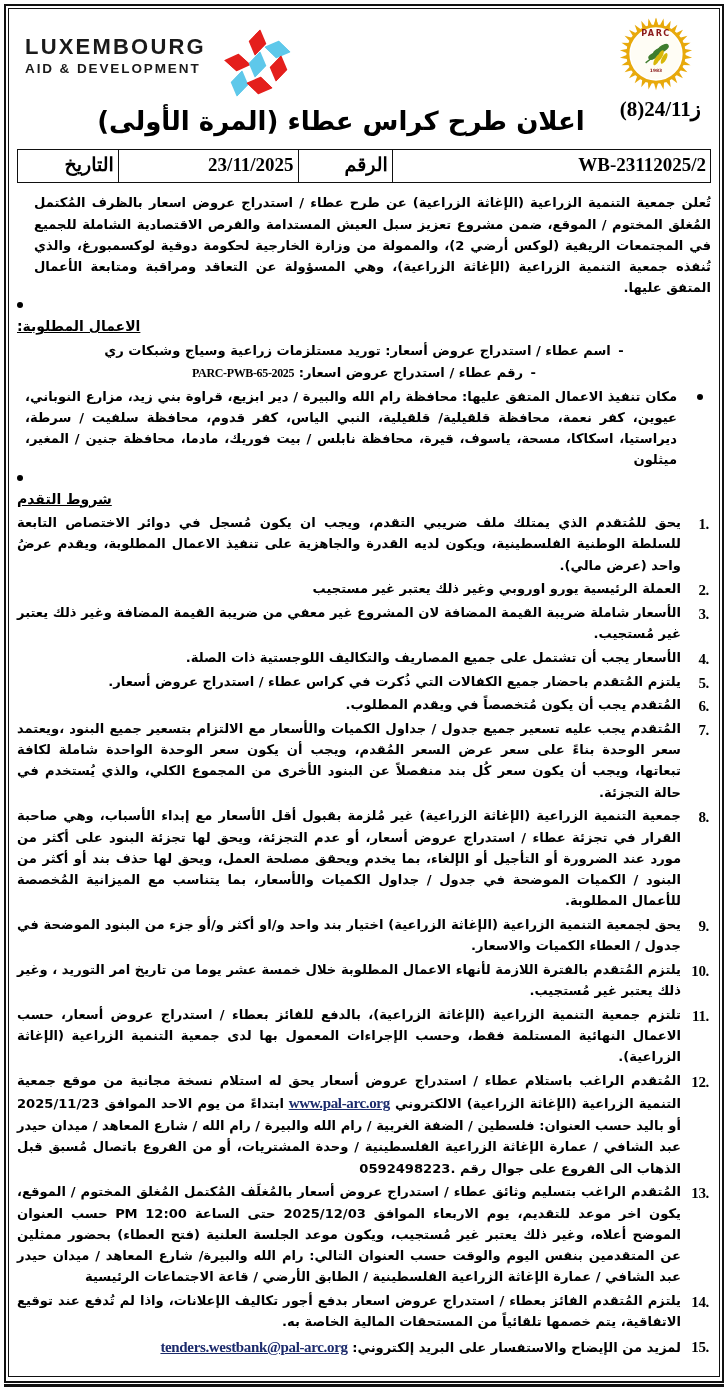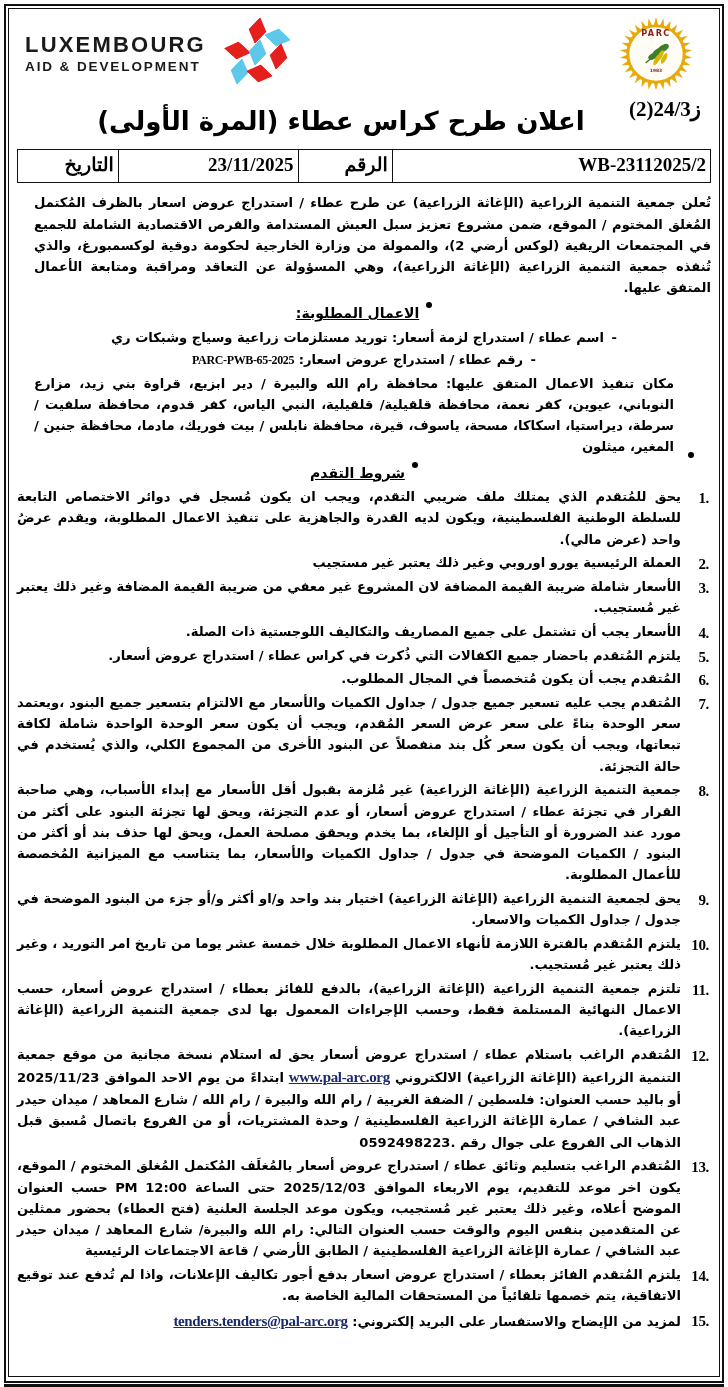--- a/index.html
+++ b/index.html
@@ -43,23 +43,23 @@
   }
 
   
   .header {
     position: relative;
     height: 88px;
   }
   .lux-logo {
     position: absolute;
     left: 8px;
-    top: 8px;
+    top: 20px;
     display: flex;
-    align-items: center;
+    align-items: flex-start;
     gap: 19px;
     direction: ltr;
   }
   .lux-words {
     font-family: "Liberation Sans", sans-serif;
     line-height: 1.05;
   }
   .lux-line1 {
     font-size: 22px;
     font-weight: 700;
@@ -160,23 +160,23 @@
     text-align-last: right;
     letter-spacing: -0.4px;
   }
   .intro {
     text-align: justify;
     text-align-last: right;
   }
 
   .section-head {
     display: flex;
-    flex-direction: row;
+    flex-direction: column;
     justify-content: center;
-    align-items: flex-start;
+    align-items: flex-end;
     gap: 7px;
     margin: 4px 0 2px 0;
   }
   .bullet-dot {
     width: 6px;
     height: 6px;
     background: #000;
     border-radius: 50%;
     flex: 0 0 auto;
   }
@@ -190,23 +190,23 @@
     text-align: center;
     margin: 1px 0;
     font-size: 13.1px;
   }
   .sub-item .dash { margin-left: 3px; }
   .latin { direction: ltr; unicode-bidi: embed; font-family: "Liberation Serif", serif; font-size: 12px; }
 
   .bullet-block {
     display: flex;
     flex-direction: row;
-    gap: 14px;
-    align-items: flex-end;
-    margin: 2px 17px;
+    gap: 20px;
+    align-items: flex-start;
+    margin: 2px 8px;
   }
   .bullet-block .bullet-dot { margin-top: 8px; }
   .bullet-block .bb-text {
     flex: 1 1 auto;
     text-align: justify;
     text-align-last: right;
   }
 
   ol.conditions {
     list-style: none;
@@ -331,21 +331,21 @@
             <g fill="#d8b70a">
               <ellipse cx="56" cy="52" rx="3" ry="8" transform="rotate(28 56 52)"></ellipse>
               <ellipse cx="61" cy="56" rx="3" ry="8" transform="rotate(28 61 56)"></ellipse>
               <ellipse cx="51" cy="58" rx="3" ry="8" transform="rotate(28 51 58)"></ellipse>
             </g>
             <text x="50" y="74" text-anchor="middle" font-family="DejaVu Sans, sans-serif" font-size="6" font-weight="bold" fill="#8b1a1a">1983</text>
           </g>
         </svg>
       </div>
 
-      <div class="ref-code">ز24/3(2)</div>
+      <div class="ref-code">ز24/11(8)</div>
     </div>
 
     <div class="doc-title">اعلان طرح كراس عطاء (المرة الأولى)</div>
 
     <table class="info-table">
       <tbody>
         <tr>
           <td class="cell-num">WB-23112025/2</td>
           <td class="cell-numlabel">الرقم</td>
           <td class="cell-date">23/11/2025</td>
@@ -358,21 +358,21 @@
 
       <p class="para intro">تُعلن جمعية التنمية الزراعية (الإغاثة الزراعية) عن طرح عطاء / استدراج عروض اسعار بالظرف المُكتمل المُغلق المختوم / الموقع، ضمن مشروع تعزيز سبل العيش المستدامة والفرص الاقتصادية الشاملة للجميع في المجتمعات الريفية (لوكس أرضي 2)، والممولة من وزارة الخارجية لحكومة دوقية لوكسمبورغ، والذي تُنفذه جمعية التنمية الزراعية (الإغاثة الزراعية)، وهي المسؤولة عن التعاقد ومراقبة ومتابعة الأعمال المتفق عليها.</p>
 
       <div class="section-head">
         <span class="bullet-dot"></span>
         <span class="section-head-text">الاعمال المطلوبة:</span>
       </div>
 
       <div class="sub-item">
         <span class="dash">-</span>
-        <span>اسم عطاء / استدراج لزمة أسعار: توريد مستلزمات زراعية وسياج وشبكات ري</span>
+        <span>اسم عطاء / استدراج عروض أسعار: توريد مستلزمات زراعية وسياج وشبكات ري</span>
       </div>
 
       <div class="sub-item">
         <span class="dash">-</span>
         <span>رقم عطاء / استدراج عروض اسعار:</span>
         <span class="latin">PARC-PWB-65-2025</span>
       </div>
 
       <div class="bullet-block">
         <span class="bullet-dot"></span>
@@ -383,31 +383,31 @@
         <span class="bullet-dot"></span>
         <span class="section-head-text">شروط التقدم</span>
       </div>
 
       <ol class="conditions">
         <li>يحق للمُتقدم الذي يمتلك ملف ضريبي التقدم، ويجب ان يكون مُسجل في دوائر الاختصاص التابعة للسلطة الوطنية الفلسطينية، ويكون لديه القدرة والجاهزية على تنفيذ الاعمال المطلوبة، ويقدم عرضُ واحد (عرض مالي).</li>
         <li>العملة الرئيسية يورو اوروبي وغير ذلك يعتبر غير مستجيب</li>
         <li>الأسعار شاملة ضريبة القيمة المضافة لان المشروع غير معفي من ضريبة القيمة المضافة وغير ذلك يعتبر غير مُستجيب.</li>
         <li>الأسعار يجب أن تشتمل على جميع المصاريف والتكاليف اللوجستية ذات الصلة.</li>
         <li>يلتزم المُتقدم باحضار جميع الكفالات التي ذُكرت في كراس عطاء / استدراج عروض أسعار.</li>
-        <li>المُتقدم يجب أن يكون مُتخصصاً في المجال المطلوب.</li>
+        <li>المُتقدم يجب أن يكون مُتخصصاً في ويقدم المطلوب.</li>
         <li>المُتقدم يجب عليه تسعير جميع جدول / جداول الكميات والأسعار مع الالتزام بتسعير جميع البنود ،ويعتمد سعر الوحدة بناءً على سعر عرض السعر المُقدم، ويجب أن يكون سعر الوحدة الواحدة شاملة لكافة تبعاتها، ويجب أن يكون سعر كُل بند منفصلاً عن البنود الأخرى من المجموع الكلي، والذي يُستخدم في حالة التجزئة.</li>
         <li>جمعية التنمية الزراعية (الإغاثة الزراعية) غير مُلزمة بقبول أقل الأسعار مع إبداء الأسباب، وهي صاحبة القرار في تجزئة عطاء / استدراج عروض أسعار، أو عدم التجزئة، ويحق لها تجزئة البنود على أكثر من مورد عند الضرورة أو التأجيل أو الإلغاء، بما يخدم ويحقق مصلحة العمل، ويحق لها حذف بند أو أكثر من البنود / الكميات الموضحة في جدول / جداول الكميات والأسعار، بما يتناسب مع الميزانية المُخصصة للأعمال المطلوبة.</li>
-        <li>يحق لجمعية التنمية الزراعية (الإغاثة الزراعية) اختيار بند واحد و/او أكثر و/أو جزء من البنود الموضحة في جدول / جداول الكميات والاسعار.</li>
+        <li>يحق لجمعية التنمية الزراعية (الإغاثة الزراعية) اختيار بند واحد و/او أكثر و/أو جزء من البنود الموضحة في جدول / العطاء الكميات والاسعار.</li>
         <li>يلتزم المُتقدم بالفترة اللازمة لأنهاء الاعمال المطلوبة خلال خمسة عشر يوما من تاريخ امر التوريد ، وغير ذلك يعتبر غير مُستجيب.</li>
         <li>تلتزم جمعية التنمية الزراعية (الإغاثة الزراعية)، بالدفع للفائز بعطاء / استدراج عروض أسعار، حسب الاعمال النهائية المستلمة فقط، وحسب الإجراءات المعمول بها لدى جمعية التنمية الزراعية (الإغاثة الزراعية).</li>
         <li>
           <span>المُتقدم الراغب باستلام عطاء / استدراج عروض أسعار يحق له استلام نسخة مجانية من موقع جمعية التنمية الزراعية (الإغاثة الزراعية) الالكتروني <a class="link" href="#">www.pal-arc.org</a> ابتداءً من يوم الاحد الموافق 2025/11/23 أو باليد حسب العنوان: فلسطين / الضفة الغربية / رام الله والبيرة / رام الله / شارع المعاهد / ميدان حيدر عبد الشافي / عمارة الإغاثة الزراعية الفلسطينية / وحدة المشتريات، أو من الفروع باتصال مُسبق قبل الذهاب الى الفروع على جوال رقم .0592498223</span>
         </li>
         <li>المُتقدم الراغب بتسليم وثائق عطاء / استدراج عروض أسعار بالمُغلَف المُكتمل المُغلق المختوم / الموقع، يكون اخر موعد للتقديم، يوم الاربعاء الموافق 2025/12/03 حتى الساعة 12:00 PM حسب العنوان الموضح أعلاه، وغير ذلك يعتبر غير مُستجيب، ويكون موعد الجلسة العلنية (فتح العطاء) بحضور ممثلين عن المتقدمين بنفس اليوم والوقت حسب العنوان التالي: رام الله والبيرة/ شارع المعاهد / ميدان حيدر عبد الشافي / عمارة الإغاثة الزراعية الفلسطينية / الطابق الأرضي / قاعة الاجتماعات الرئيسية</li>
         <li>يلتزم المُتقدم الفائز بعطاء / استدراج عروض اسعار بدفع أجور تكاليف الإعلانات، واذا لم تُدفع عند توقيع الاتفاقية، يتم خصمها تلقائياً من المستحقات المالية الخاصة به.</li>
         <li>
-          <span>لمزيد من الإيضاح والاستفسار على البريد إلكتروني: <a class="link" href="#">tenders.tenders@pal-arc.org</a></span>
+          <span>لمزيد من الإيضاح والاستفسار على البريد إلكتروني: <a class="link" href="#">tenders.westbank@pal-arc.org</a></span>
         </li>
       </ol>
     </div>
   </div>
   <div class="bottom-rule"></div>
 </div>
 
 </body></html>

